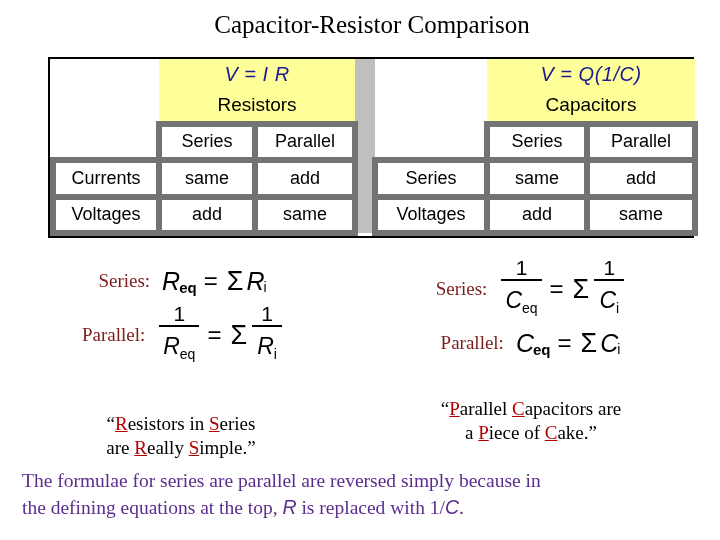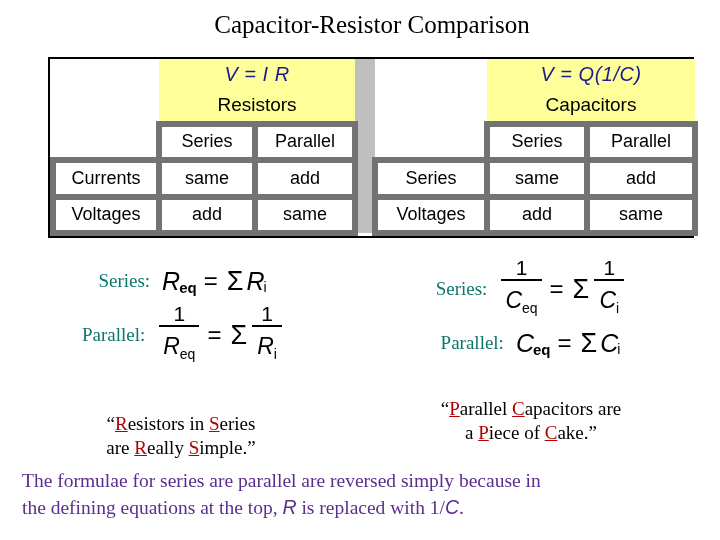--- a/index.html
+++ b/index.html
@@ -109,21 +109,21 @@
 
   .formula-row {
     display: flex;
     align-items: center;
     justify-content: center;
     white-space: nowrap;
   }
   .flabel {
     font-family: "Liberation Serif", serif;
     font-size: 19px;
-    color: #0f766e;
+    color: #7f1d1d;
     margin-right: 12px;
   }
   .math {
     font-family: "Liberation Sans", sans-serif;
     font-style: italic;
     font-size: 25px;
     color: #000000;
     display: inline-flex;
     align-items: center;
   }

